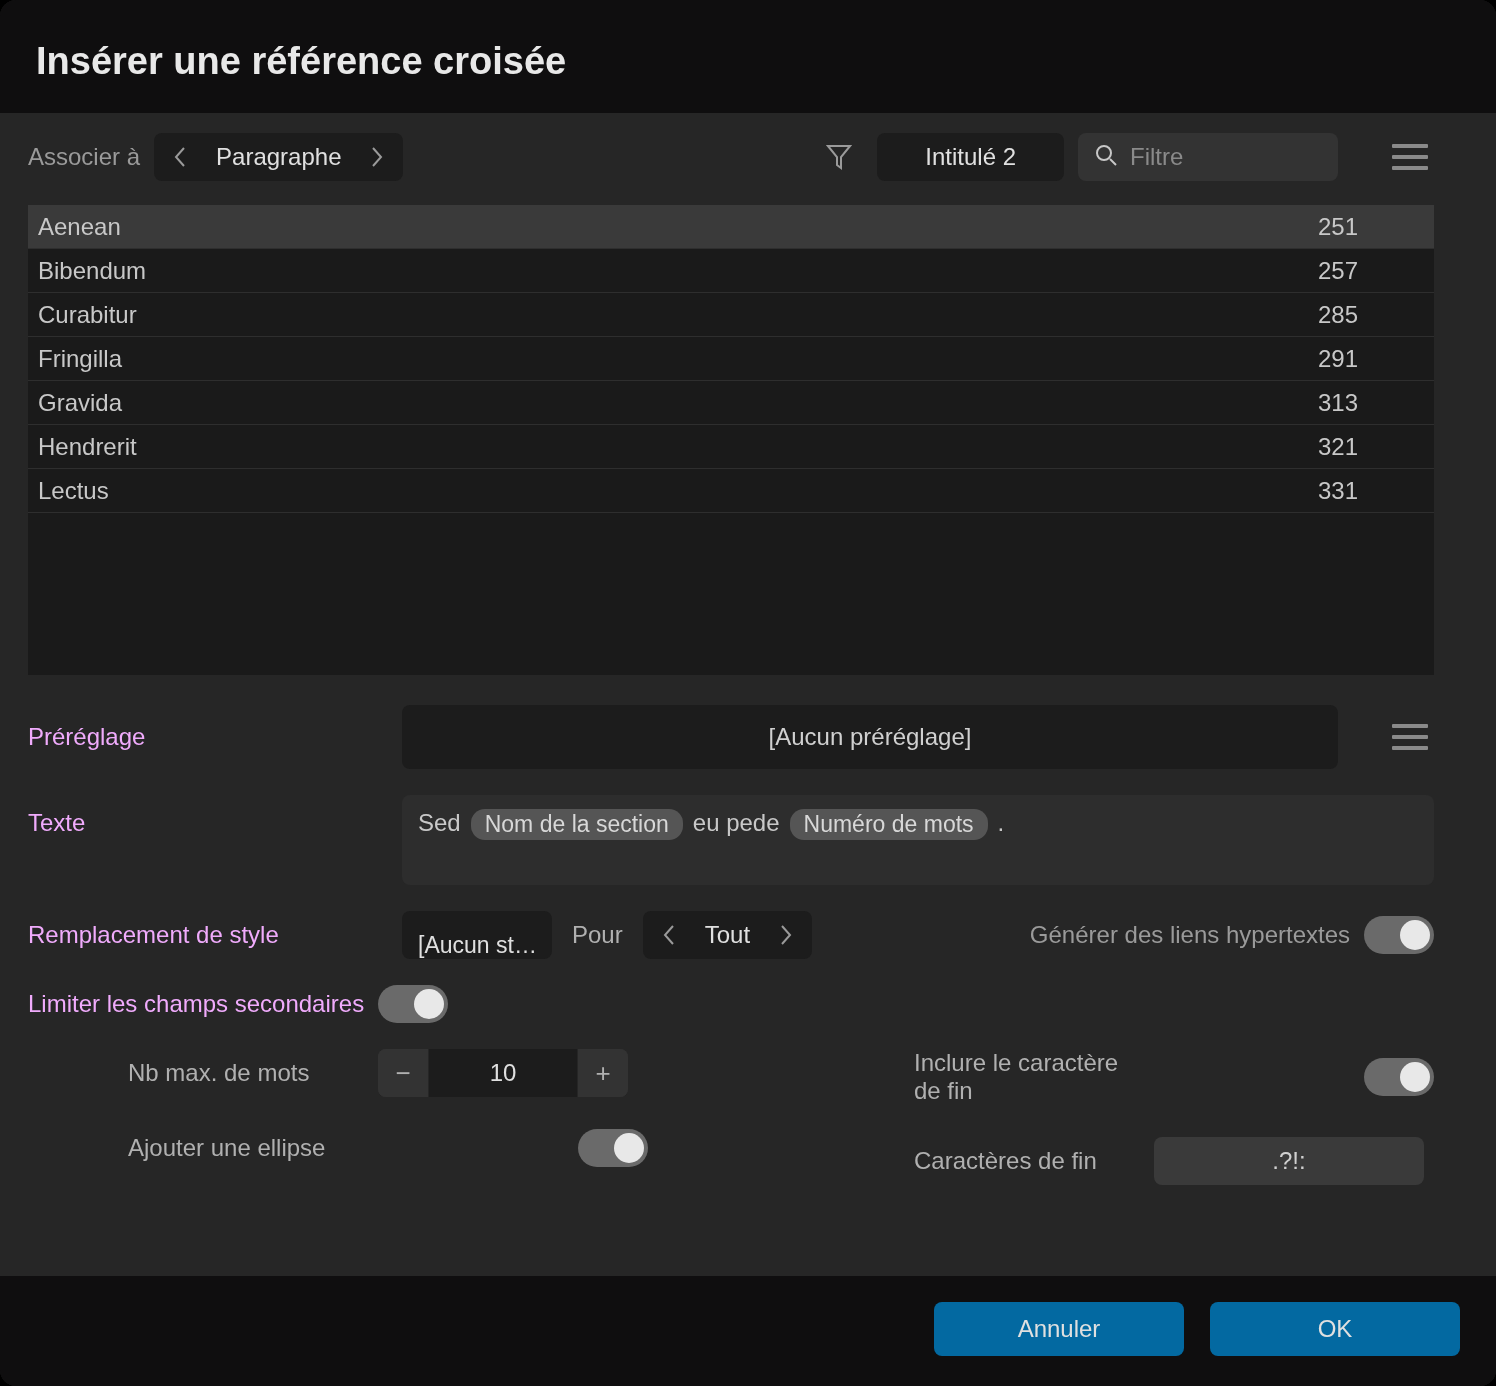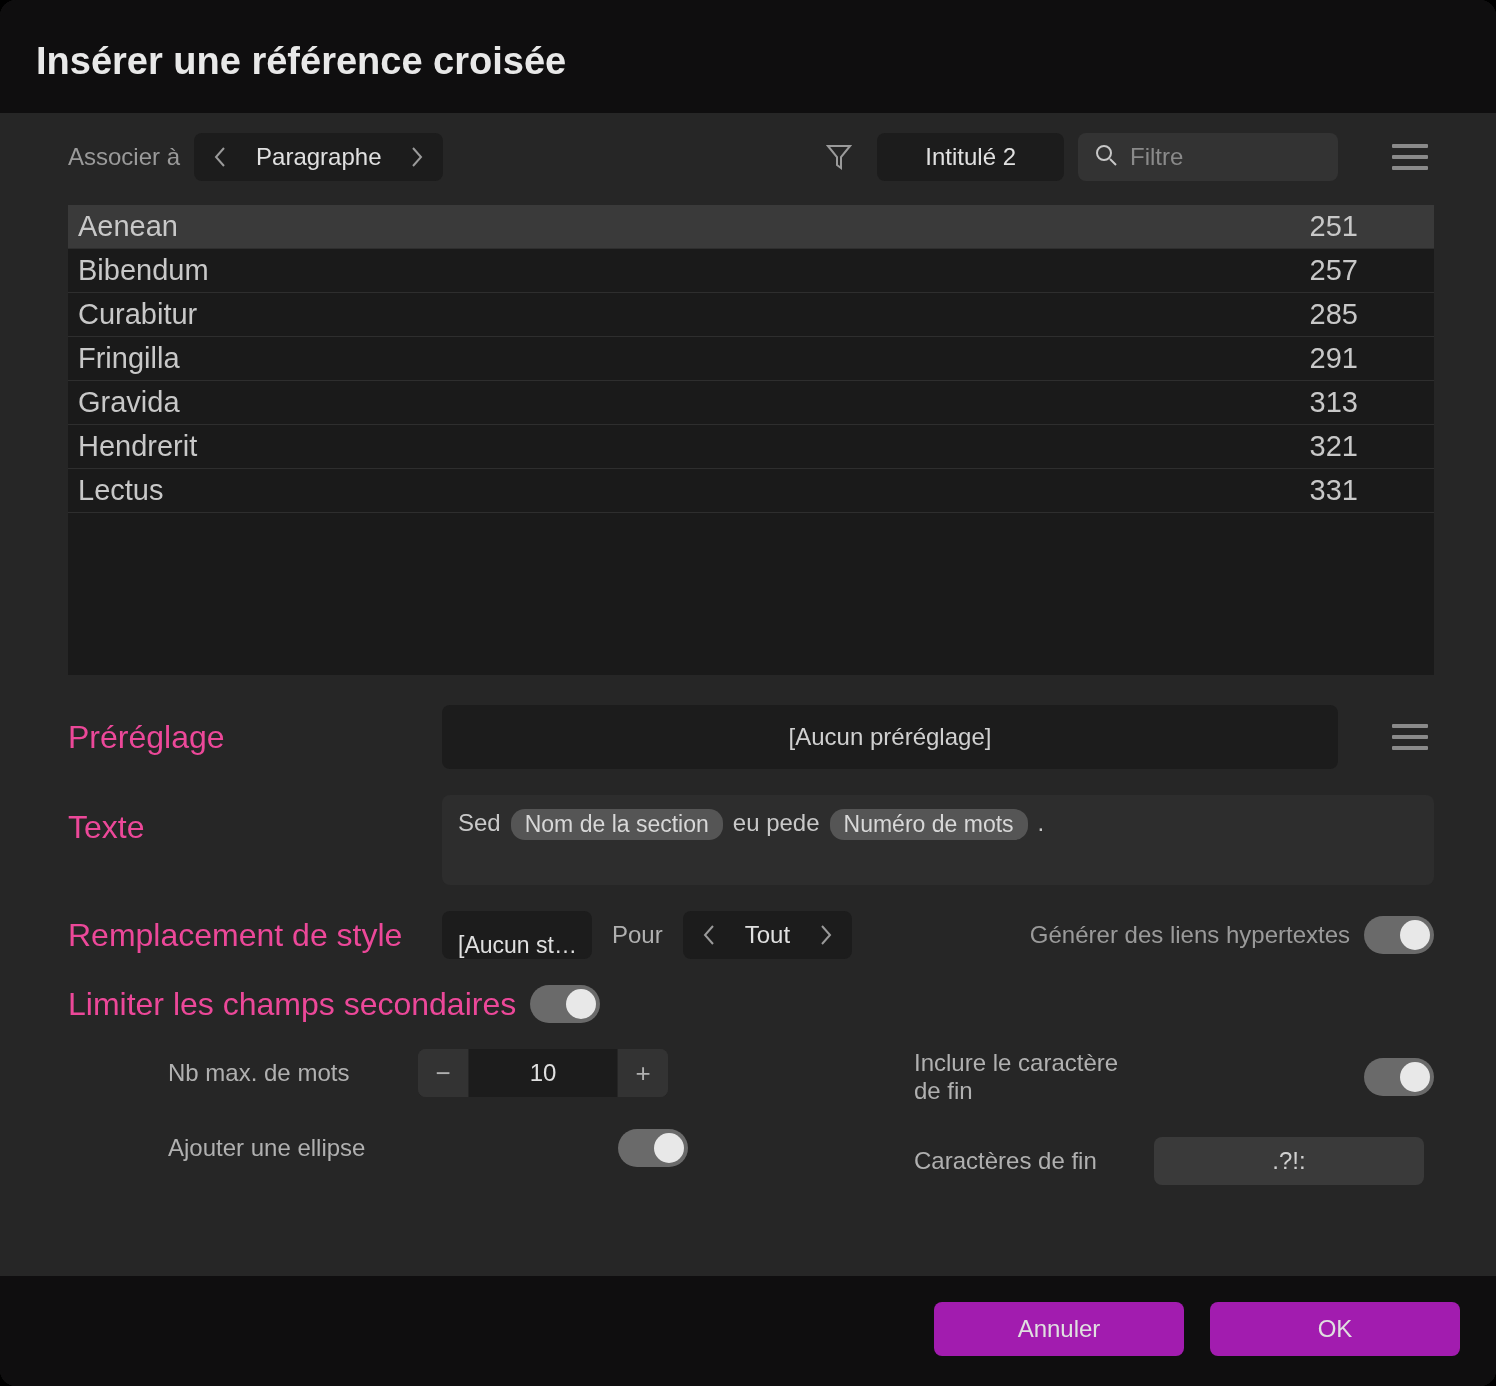--- a/index.html
+++ b/index.html
@@ -25,21 +25,21 @@
   border-radius: 16px 16px 0 0;
 }
 .titlebar h1 {
   font-size: 38px;
   font-weight: 700;
   color: #e8e8e8;
 }
 .content {
   flex: 1;
   background: #262626;
-  padding: 20px 62px 20px 68px;
+  padding: 20px 62px 20px 28px;
   display: flex;
   flex-direction: column;
 }
 .toolbar {
   display: flex;
   align-items: center;
   gap: 14px;
   margin-bottom: 24px;
 }
 .label {
@@ -129,41 +129,41 @@
   border-radius: 0;
   height: 470px;
   overflow: hidden;
 }
 .row {
   display: flex;
   justify-content: space-between;
   align-items: center;
   height: 44px;
   padding: 0 16px 0 10px;
-  font-size: 29px;
+  font-size: 24px;
   border-bottom: 1px solid #2e2e2e;
   cursor: pointer;
 }
 .row.selected { background: #3a3a3a; }
 .row .name { color: #c8c8c8; }
 .row .num { color: #c8c8c8; margin-right: 60px; }
 .options {
   margin-top: 30px;
   display: flex;
   flex-direction: column;
   gap: 26px;
 }
 .opt-row {
   display: flex;
   align-items: center;
   gap: 14px;
 }
 .opt-label {
-  font-size: 32px;
-  color: #ec4899;
+  font-size: 24px;
+  color: #f0abfc;
   width: 360px;
   flex-shrink: 0;
 }
 .preset-sel {
   flex: 1;
   background: #1c1c1c;
   border-radius: 8px;
   height: 64px;
   display: flex;
   align-items: center;
@@ -276,21 +276,21 @@
 }
 .footer {
   background: #0f0e0f;
   padding: 26px 36px 30px;
   display: flex;
   justify-content: flex-end;
   gap: 26px;
   border-radius: 0 0 16px 16px;
 }
 .btn {
-  background: #a21caf;
+  background: #0369a1;
   color: #e0e0e0;
   border: none;
   border-radius: 8px;
   height: 54px;
   width: 250px;
   font-size: 24px;
   cursor: pointer;
 }
 svg { stroke: currentColor; fill: none; stroke-width: 2; }
 </style>

